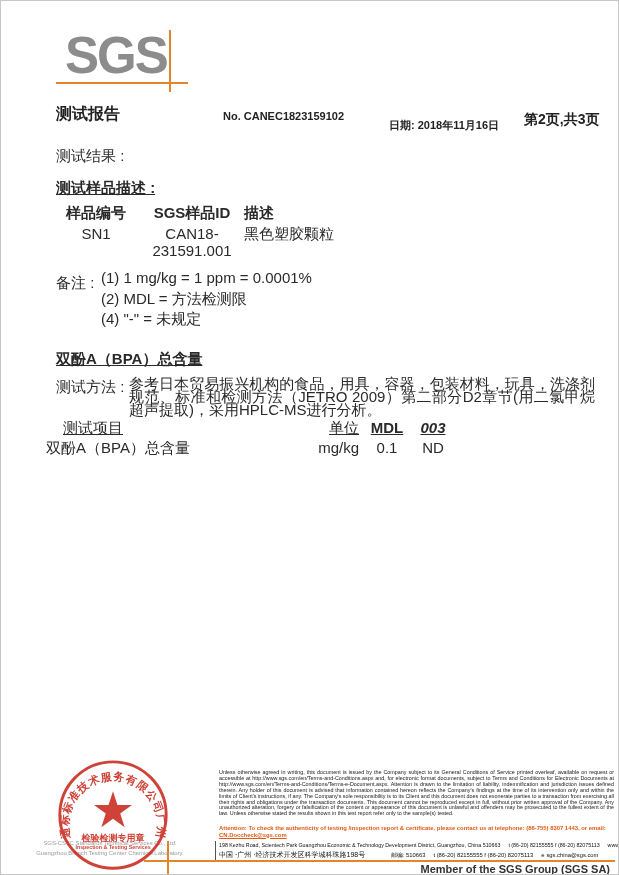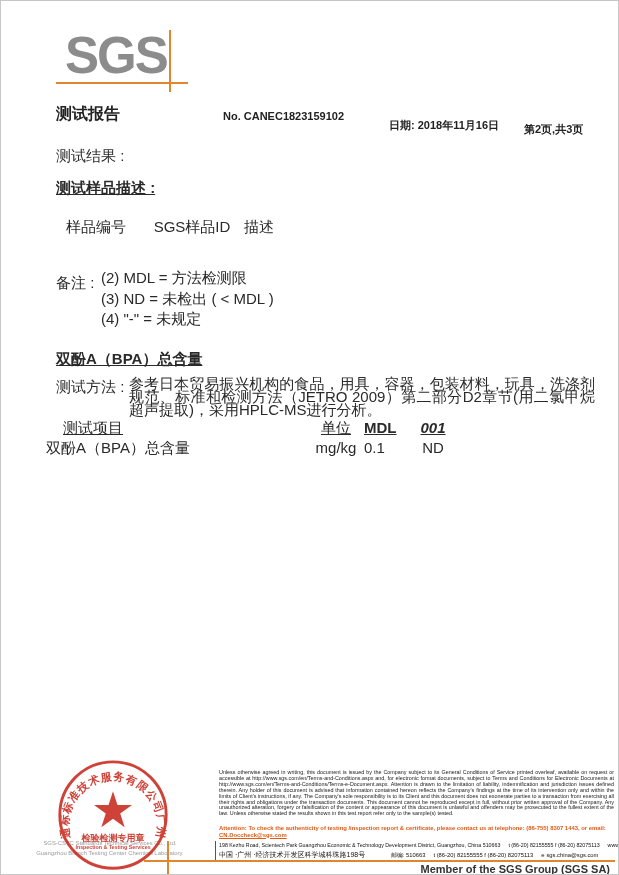--- a/index.html
+++ b/index.html
@@ -18,43 +18,43 @@
     position: absolute; left: 64px; top: 24px;
     font-size: 52px; font-weight: 700; color: #8c8c8c;
     letter-spacing: -2px; transform: scaleX(0.98); transform-origin: left top;
   }
   .logo-hline { position: absolute; left: 55px; top: 81px; width: 132px; height: 2px; background: #e0862c; }
   .logo-vline { position: absolute; left: 168px; top: 29px; width: 2px; height: 62px; background: #e0862c; }
   
   .hdr-title { position: absolute; left: 55px; top: 103px; font-size: 16px; font-weight: 700; color: #222; }
   .hdr-no    { position: absolute; left: 222px; top: 109px; font-size: 11px; font-weight: 700; color: #222; }
   .hdr-date  { position: absolute; left: 388px; top: 109px; font-size: 11px; font-weight: 700; color: #222; margin-top: 8px; }
-  .hdr-page  { position: absolute; left: 523px; top: 121px; font-size: 11px; font-weight: 700; color: #222; }
+  .hdr-page  { position: absolute; left: 523px; top: 110px; font-size: 14px; font-weight: 700; color: #222; }
   
   .t-normal { font-size: 15px; color: #2a2a2a; }
   .results-label { position: absolute; left: 55px; top: 146px; }
   .sample-title  { position: absolute; left: 55px; top: 178px; font-weight: 700; text-decoration: underline; }
   .sample-table  { position: absolute; left: 0; top: 203px; width: 619px; }
   .sample-row { position: relative; height: 21px; }
   .sc1 { position: absolute; left: 55px;  width: 80px;  text-align: center; }
   .sc2 { position: absolute; left: 139px; width: 104px; text-align: center; }
   .sc3 { position: absolute; left: 243px; }
-  .sample-head span { font-weight: 400; margin-top: 14px; }
+  .sample-head span { font-weight: 700; }
   .notes-label { position: absolute; left: 55px; top: 249px; margin-top: 24px; }
   .notes-list  { position: absolute; left: 100px; top: 267px; line-height: 20.5px; }
   .bpa-title { position: absolute; left: 55px; top: 349px; font-weight: 700; text-decoration: underline; }
   .method-label { position: absolute; left: 55px; top: 377px; }
   .method-text  { position: absolute; left: 128px; top: 376px; width: 466px; line-height: 13px; text-align: justify; }
   
   .res-head { position: absolute; left: 0; top: 418px; width: 619px; height: 16px; }
   .res-row  { position: absolute; left: 0; top: 438px; width: 619px; height: 16px; }
   .res-item-h { position: absolute; left: 62px; text-decoration: underline; }
   .res-item   { position: absolute; left: 45px; }
-  .res-unit { position: absolute; left: 312px; width: 46px; text-align: center; }
-  .res-mdl  { position: absolute; left: 363px; width: 46px; text-align: left; }
+  .res-unit { position: absolute; left: 312px; width: 46px; text-align: right; }
+  .res-mdl  { position: absolute; left: 363px; width: 46px; text-align: center; }
   .res-val  { position: absolute; left: 409px; width: 46px; text-align: center; }
   .res-head .res-unit, .res-head .res-mdl, .res-head .res-val { text-decoration: underline; }
   .res-head .res-mdl { font-weight: 700; }
   .res-head .res-val { font-style: italic; font-weight: 700; }
   
   .disclaimer {
     position: absolute; left: 218px; top: 769px; width: 395px;
     font-size: 5.4px; line-height: 5.9px; text-align: justify; color: #222;
   }
   .attention {
@@ -95,38 +95,43 @@
 
   <div class="results-label t-normal">测试结果 :</div>
 
   <div class="sample-title t-normal">测试样品描述 :</div>
   <div class="sample-table t-normal">
     <div class="sample-row sample-head">
       <span class="sc1">样品编号</span>
       <span class="sc2">SGS样品ID</span>
       <span class="sc3">描述</span>
     </div>
+    <div class="sample-row">
+      <span class="sc1">SN1</span>
+      <span class="sc2">CAN18-231591.001</span>
+      <span class="sc3">黑色塑胶颗粒</span>
+    </div>
   </div>
 
   <div class="notes-label t-normal">备注 :</div>
   <div class="notes-list t-normal">
+    <div>(1) 1 mg/kg = 1 ppm = 0.0001%</div>
     <div>(2) MDL = 方法检测限</div>
-    <div>(3) ND = 未检出 ( &lt; MDL )</div>
     <div>(4) "-" = 未规定</div>
   </div>
 
   <div class="bpa-title t-normal">双酚A（BPA）总含量</div>
   <div class="method-label t-normal">测试方法 :</div>
   <div class="method-text t-normal">参考日本贸易振兴机构的食品，用具，容器，包装材料，玩具，洗涤剂规范、标准和检测方法（JETRO 2009）第二部分D2章节(用二氯甲烷超声提取)，采用HPLC-MS进行分析。</div>
 
   <div class="res-head t-normal">
     <span class="res-item-h">测试项目</span>
     <span class="res-unit">单位</span>
     <span class="res-mdl">MDL</span>
-    <span class="res-val">001</span>
+    <span class="res-val">003</span>
   </div>
   <div class="res-row t-normal">
     <span class="res-item">双酚A（BPA）总含量</span>
     <span class="res-unit">mg/kg</span>
     <span class="res-mdl">0.1</span>
     <span class="res-val">ND</span>
   </div>
 
   <div class="disclaimer">Unless otherwise agreed in writing, this document is issued by the Company subject to its General Conditions of Service printed overleaf, available on request or accessible at http://www.sgs.com/en/Terms-and-Conditions.aspx and, for electronic format documents, subject to Terms and Conditions for Electronic Documents at http://www.sgs.com/en/Terms-and-Conditions/Terms-e-Document.aspx. Attention is drawn to the limitation of liability, indemnification and jurisdiction issues defined therein. Any holder of this document is advised that information contained hereon reflects the Company's findings at the time of its intervention only and within the limits of Client's instructions, if any. The Company's sole responsibility is to its Client and this document does not exonerate parties to a transaction from exercising all their rights and obligations under the transaction documents. This document cannot be reproduced except in full, without prior written approval of the Company. Any unauthorized alteration, forgery or falsification of the content or appearance of this document is unlawful and offenders may be prosecuted to the fullest extent of the law. Unless otherwise stated the results shown in this test report refer only to the sample(s) tested.</div>
 

